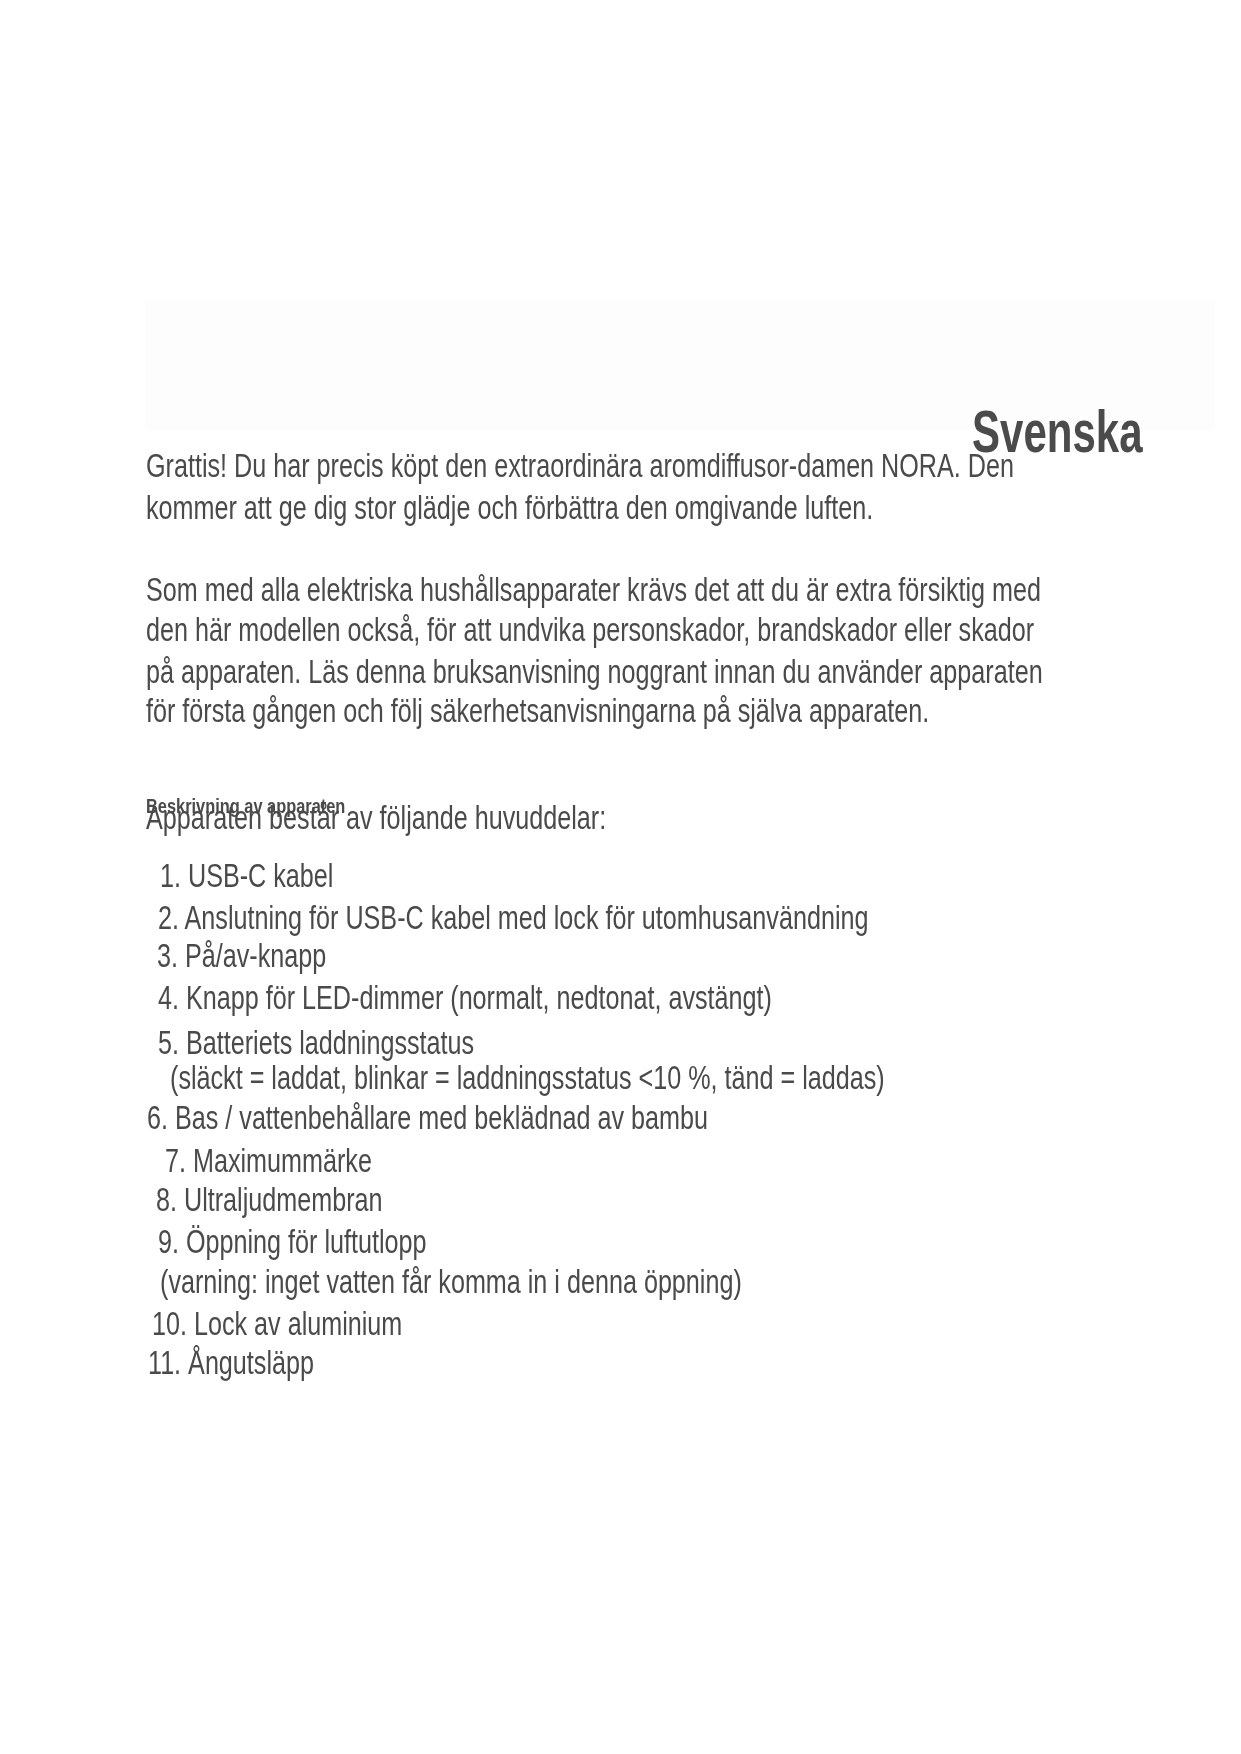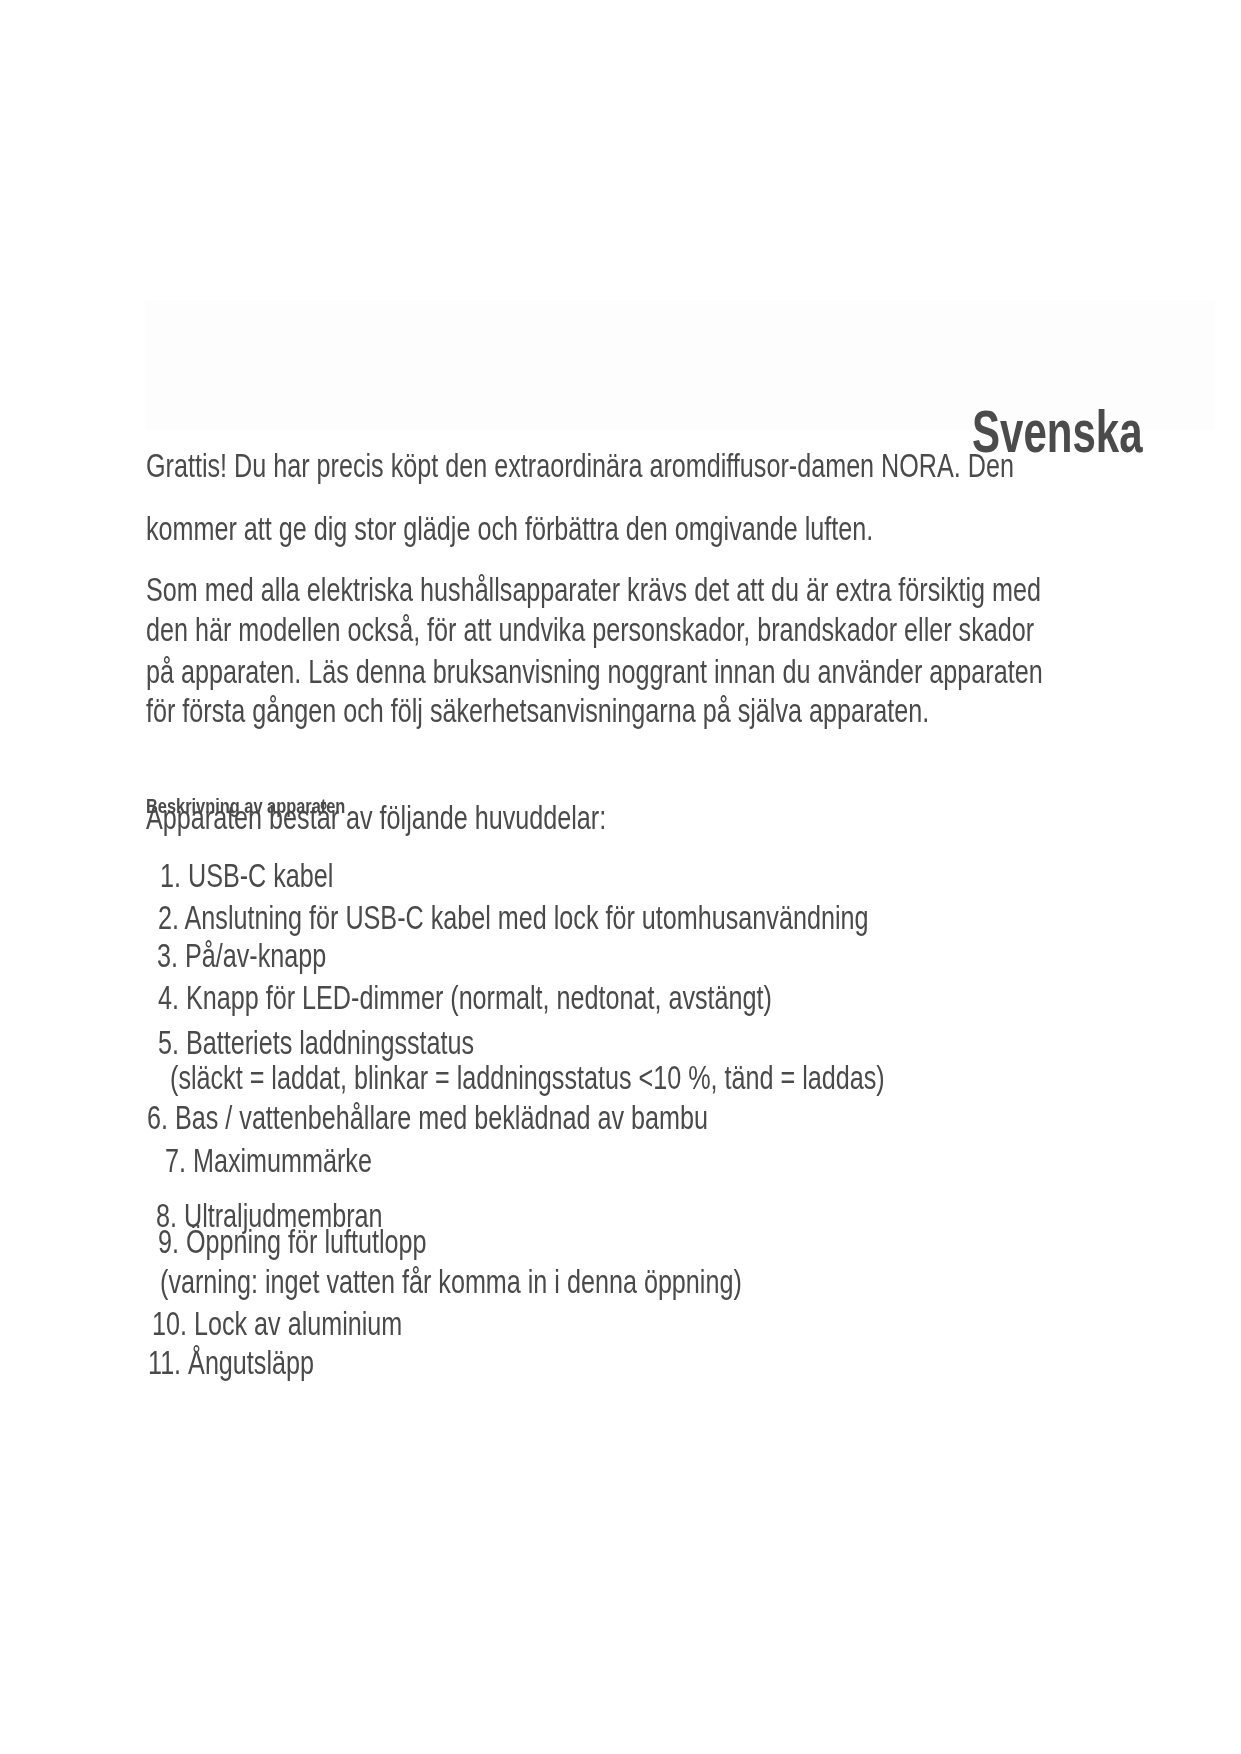--- a/index.html
+++ b/index.html
@@ -66,21 +66,21 @@
 <body>
 
 <div class="page-tint"></div>
 
 <h1 class="title">Svenska</h1>
 
 <div>
   <div class="line" style="top:448px;">
       <span class="narrow">Grattis! Du har precis köpt den extraordinära aromdiffusor-damen NORA. Den</span>
     </div>
-  <div class="line" style="top:490px;margin-top:21px;">
+  <div class="line" style="top:490px;">
       <span class="narrow">kommer att ge dig stor glädje och förbättra den omgivande luften.</span>
     </div>
 </div>
 
 <div>
   <div class="line" style="top:572px;">
       <span class="narrow">Som med alla elektriska hushållsapparater krävs det att du är extra försiktig med</span>
     </div>
   <div class="line" style="top:612px;">
       <span class="narrow">den här modellen också, för att undvika personskador, brandskador eller skador</span>
@@ -119,21 +119,21 @@
     </li>
   <li class="line" style="top:1060px; left:170px;">
       <span class="narrow">(släckt = laddat, blinkar = laddningsstatus &lt;10 %, tänd = laddas)</span>
     </li>
   <li class="line" style="top:1100px; left:147px;">
       <span class="narrow">6. Bas / vattenbehållare med beklädnad av bambu</span>
     </li>
   <li class="line" style="top:1143px; left:165px;text-align:center;">
       <span class="narrow">7. Maximummärke</span>
     </li>
-  <li class="line" style="top:1182px; left:156px;margin-top:16px;">
+  <li class="line" style="top:1182px; left:156px;">
       <span class="narrow">8. Ultraljudmembran</span>
     </li>
   <li class="line" style="top:1224px; left:158px;">
       <span class="narrow">9. Öppning för luftutlopp</span>
     </li>
   <li class="line" style="top:1264px; left:160px;">
       <span class="narrow">(varning: inget vatten får komma in i denna öppning)</span>
     </li>
   <li class="line" style="top:1306px; left:152px;">
       <span class="narrow">10. Lock av aluminium</span>

